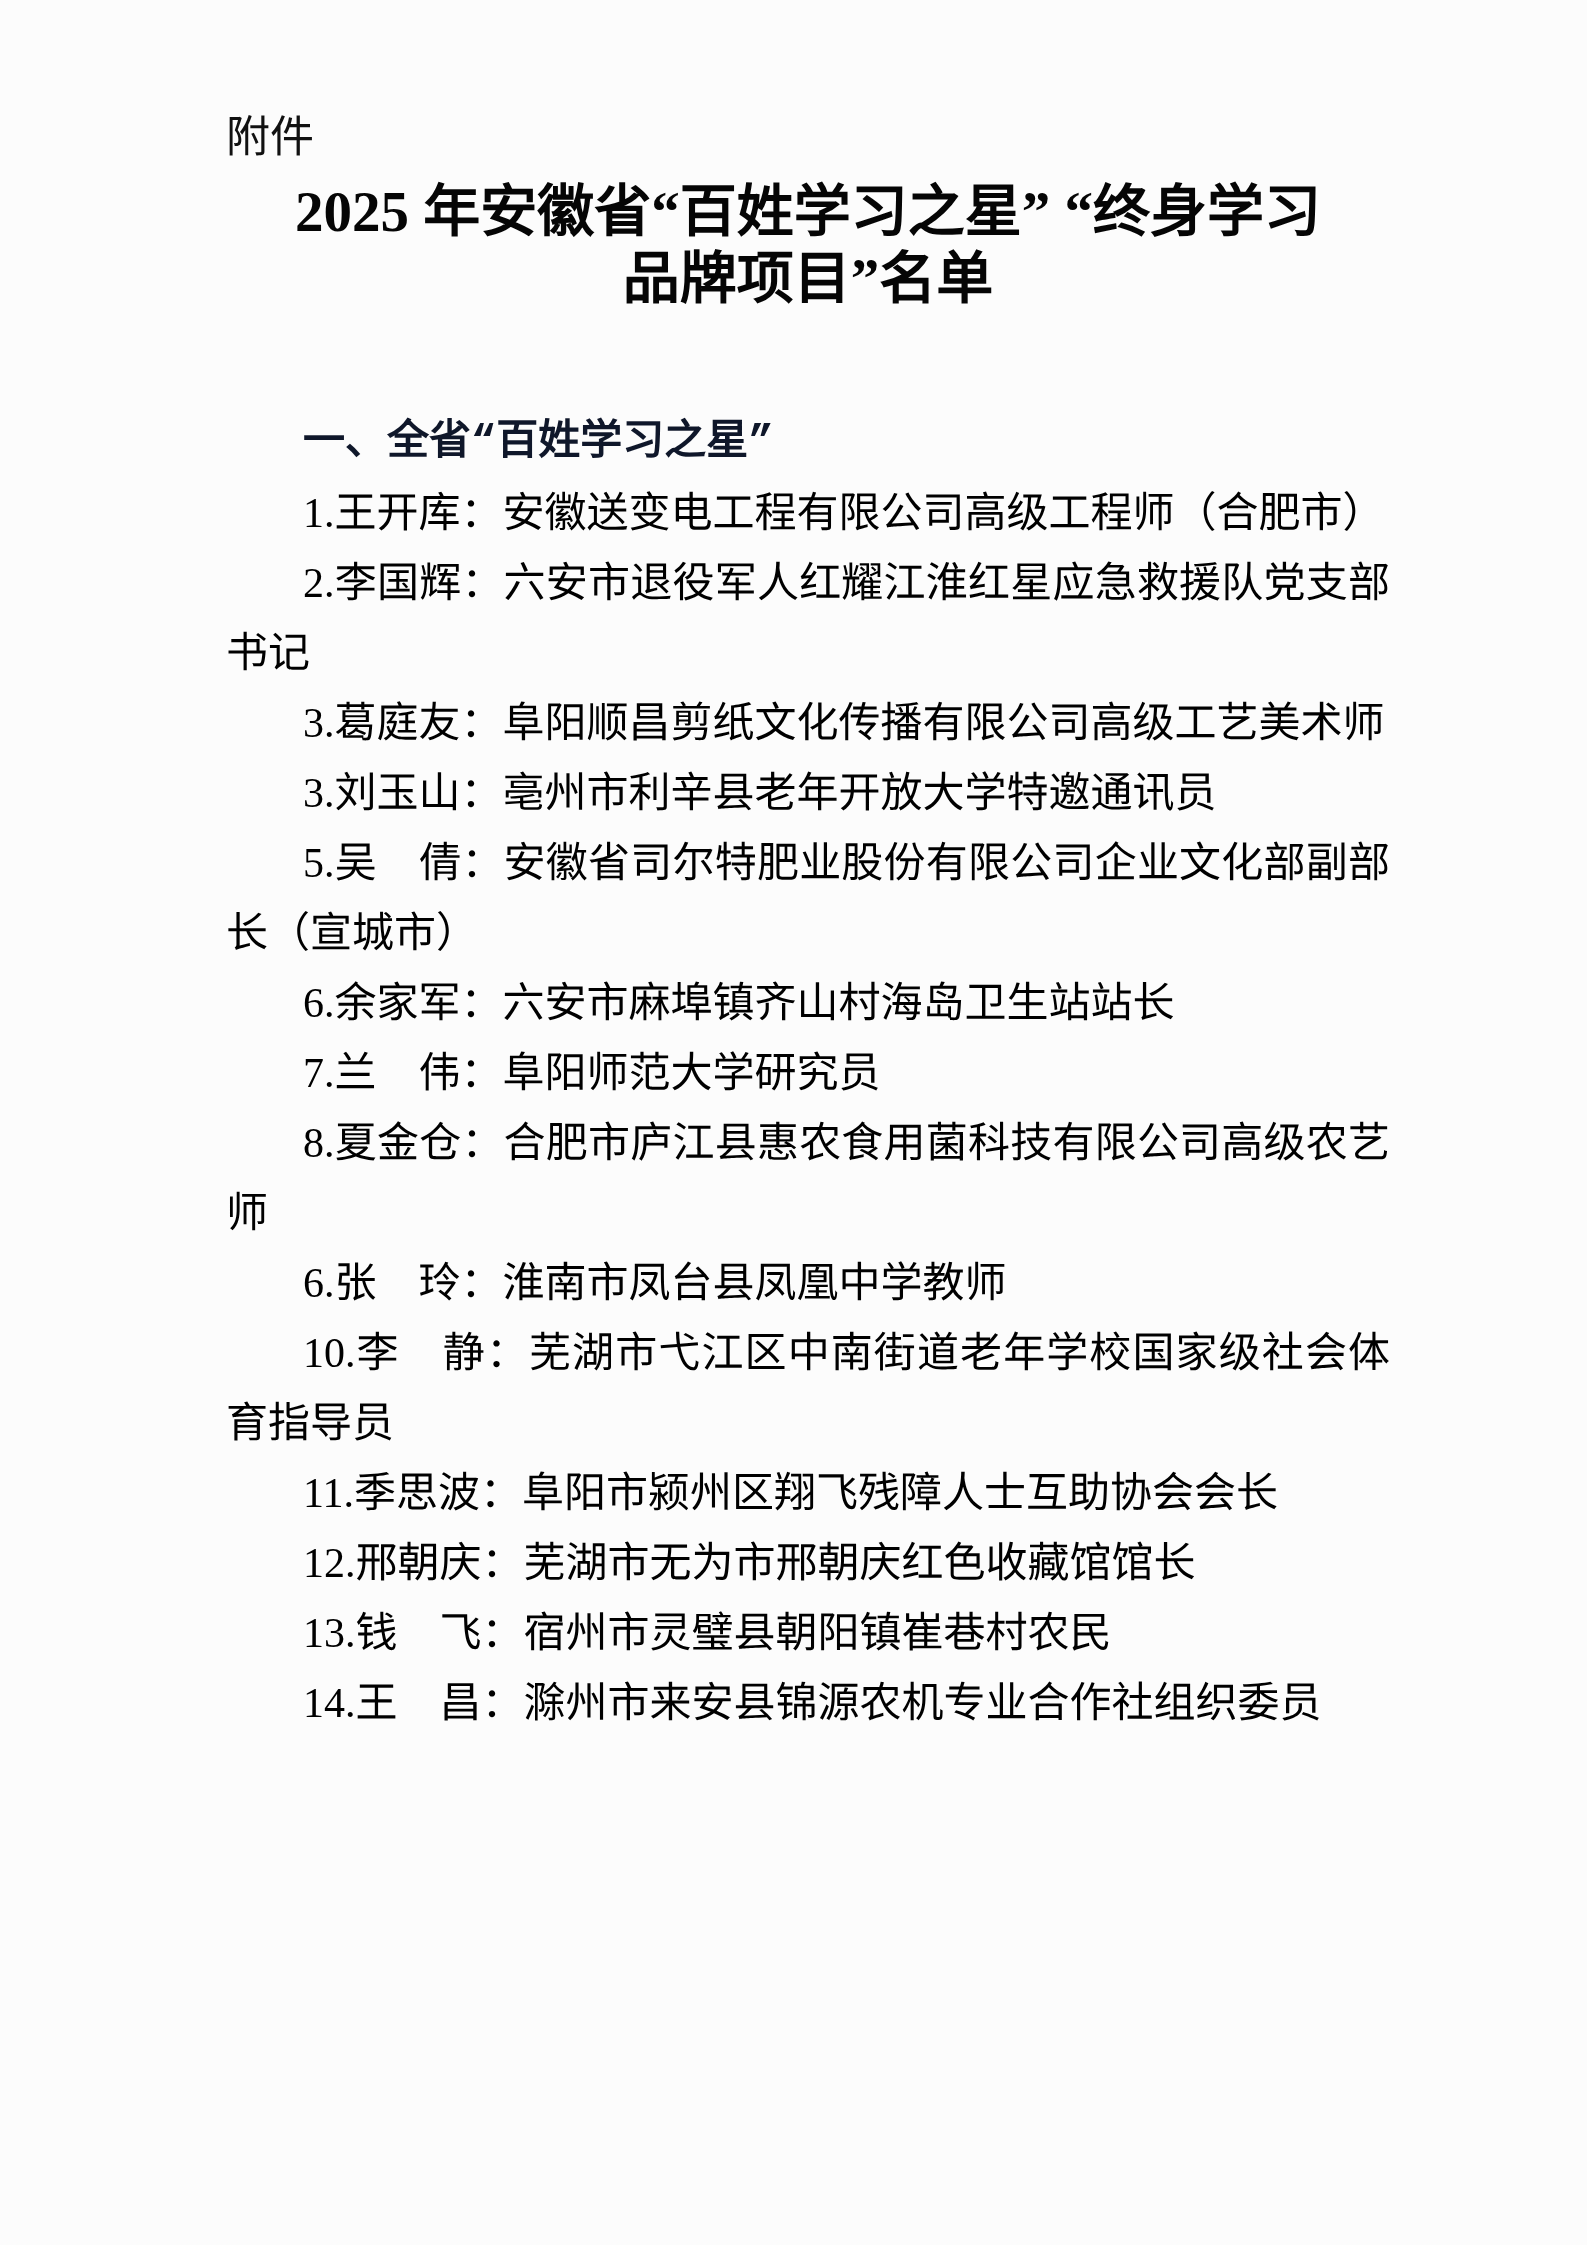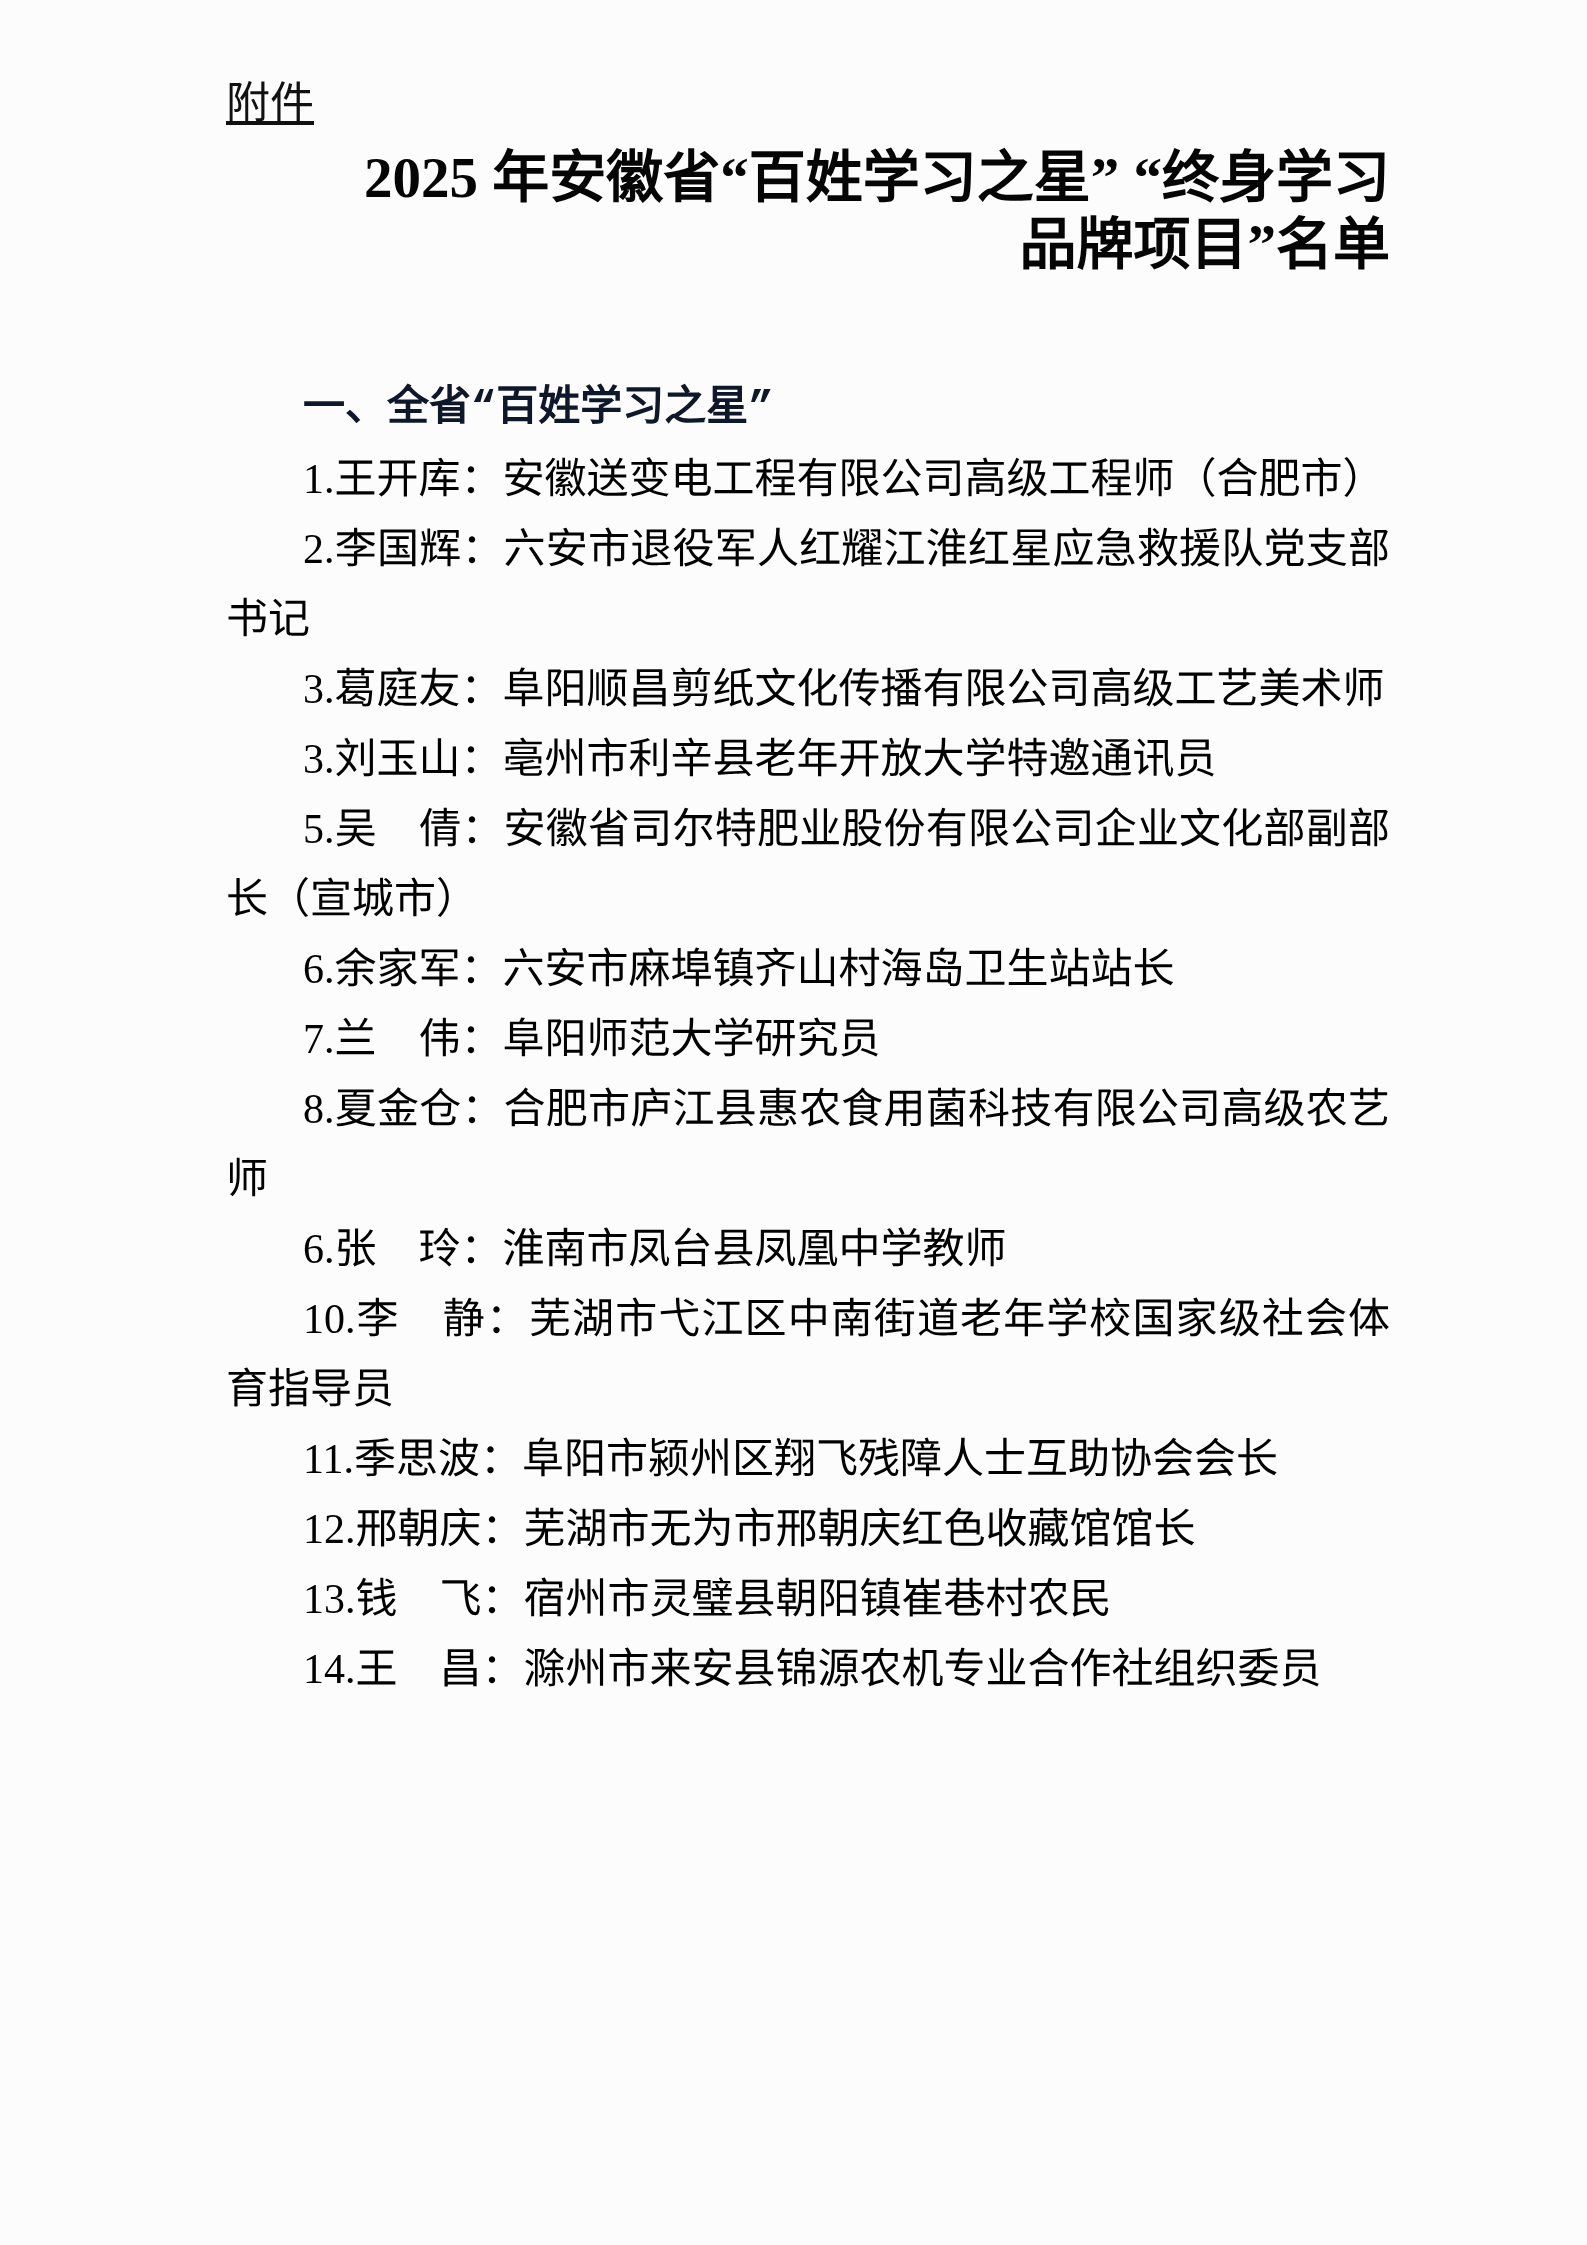--- a/index.html
+++ b/index.html
@@ -11,35 +11,34 @@
     background: #fcfcfc;
     overflow: hidden;
     font-family: "Liberation Serif", "DejaVu Serif", serif;
     color: #1b1b1b;
   }
   .content {
     margin-left: 226px;
     margin-right: 197px; 
   }
   .attachment-label {
-    padding-top: 78px;
+    padding-top: 112px;
     font-size: 44px;
     line-height: 52px;
     color: #111;
-    text-decoration: underline;
   }
   .doc-title {
     margin-top: 14px;
     text-align: center;
     font-weight: 700;
     font-size: 57px;
     line-height: 67px;
     color: #050505;
   }
-  .doc-title .title-line { display: block; text-align: right; }
+  .doc-title .title-line { display: block; }
   .section-heading {
     margin-top: 96px;
     font-family: Liberation Mono, monospace;
     font-weight: 700;
     font-size: 42px;
     line-height: 70px;
     text-indent: 77px;
     color: #0f172a;
     white-space: nowrap;
   }

